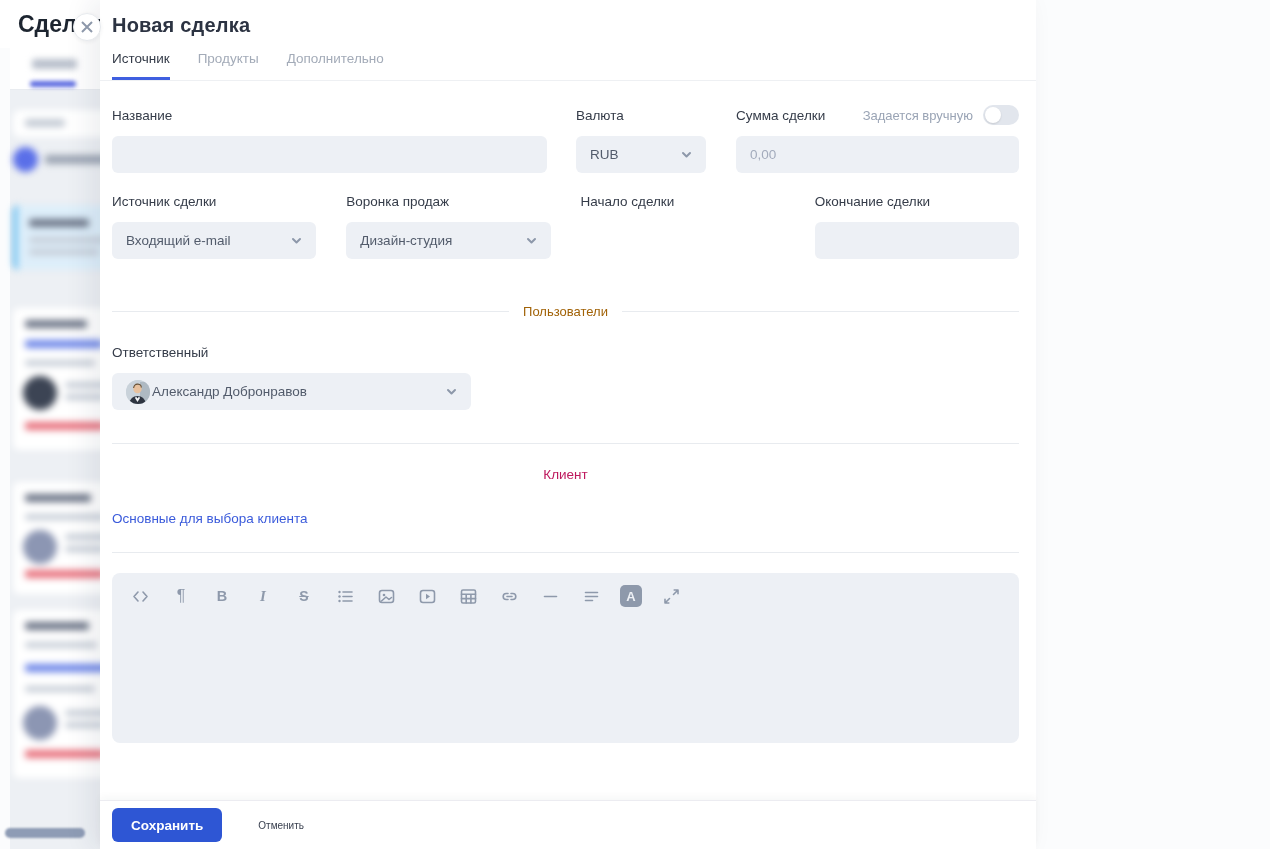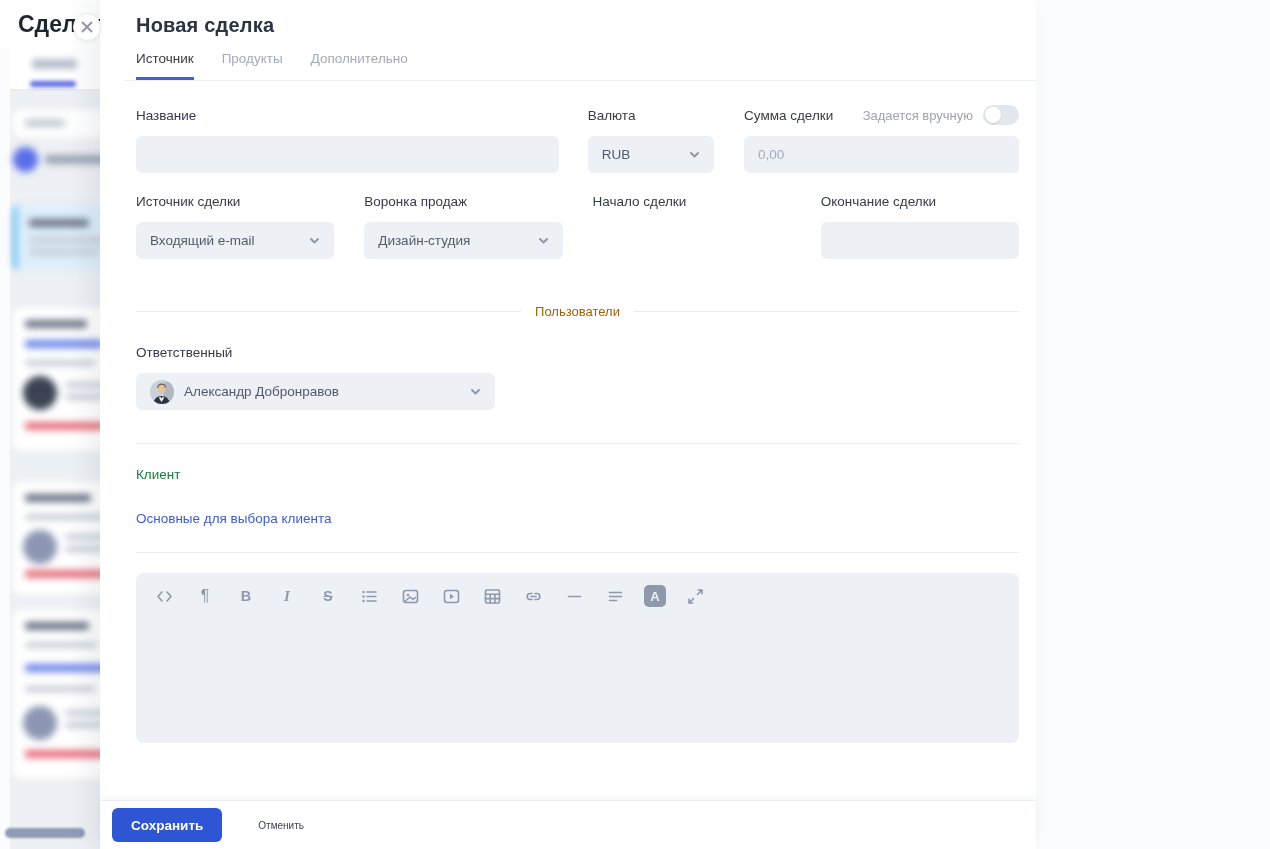--- a/index.html
+++ b/index.html
@@ -23,36 +23,36 @@
   .bg-card { position:absolute; left:3px; width:118px; background:#fff; border-radius:6px; }
   .bg-card.hl { background:#ddeefa; border-left:4px solid #54b6ef; }
   .ln { position:absolute; left:12px; height:8px; border-radius:3px; background:#c5ccd6; }
   .ln.dark { background:#6b7486; }
   .ln.blue { background:#6d86e8; }
   .ln.red { background:#e8707c; }
   .bg-card .cav { position:absolute; left:10px; width:34px; height:34px; border-radius:50%; }
   .bg-scrollthumb { position:absolute; left:5px; top:828px; width:80px; height:10px; border-radius:5px; background:#8e9cb5; filter:blur(1px); }
 
   
-  .modal { position:absolute; left:100px; top:0; width:936px; height:849px; background:#fff; box-shadow:-10px 0 26px rgba(30,40,60,.08);padding-left:24px; }
+  .modal { position:absolute; left:100px; top:0; width:936px; height:849px; background:#fff; box-shadow:-10px 0 26px rgba(30,40,60,.08); }
   .close-btn { position:absolute; left:-27px; top:13px; width:28px; height:28px; border-radius:50%; background:#fff; border:1px solid #e7eaee; box-shadow:0 1px 4px rgba(30,40,60,.07); cursor:pointer; display:flex; align-items:center; justify-content:center; }
   .close-btn svg { width:12px; height:12px; stroke:#8d98aa; stroke-width:2; }
 
   .modal-header { padding:14px 16px 0 12px; border-bottom:1px solid #eef0f3; }
   .modal-title { font-size:20px; font-weight:700; color:#2c3342; letter-spacing:.2px; }
   .tabs { display:flex; gap:28px; margin-top:14px; }
   .tab { font-size:13.5px; color:#a3abb8; padding-bottom:11px; border-bottom:3px solid transparent; cursor:pointer; }
   .tab.active { color:#353c49; border-bottom-color:#3f5fe0; }
 
   .modal-body { padding:0 17px 0 12px; }
   .field-label { font-size:13.5px; color:#353c49; line-height:17px; margin-bottom:12px; display:block; }
-  .field-label.muted { color:#15803d; }
+  .field-label.muted { color:#be185d;text-align:center; }
   .ctl { background:#edf0f5; border:none; border-radius:6px; height:37px; font-family:"Liberation Sans",sans-serif; font-size:13.5px; color:#525b6b; padding:0 14px; width:100%; outline:none; }
   .ctl::placeholder { color:#a3abbc; }
-  .select { display:flex; align-items:center; gap:10px; cursor:pointer; }
+  .select { display:flex; align-items:center; gap:2px; cursor:pointer; }
   .select .val { flex:1; color:#525b6b; white-space:nowrap; overflow:hidden; }
   .chev { width:11px; height:11px; flex:0 0 auto; }
   .chev path { stroke:#8d98aa; stroke-width:2; fill:none; stroke-linecap:round; stroke-linejoin:round; }
 
   .row1 { display:flex; margin-top:26px; }
   .col-name { width:555px; margin-right:29px; }
   .col-currency { width:166px; margin-right:30px; }
   .col-amount { width:361px; }
   .amount-head { display:flex; align-items:flex-start; justify-content:space-between; }
   .manual-wrap { display:flex; align-items:center; gap:10px; margin-top:-2px; }

